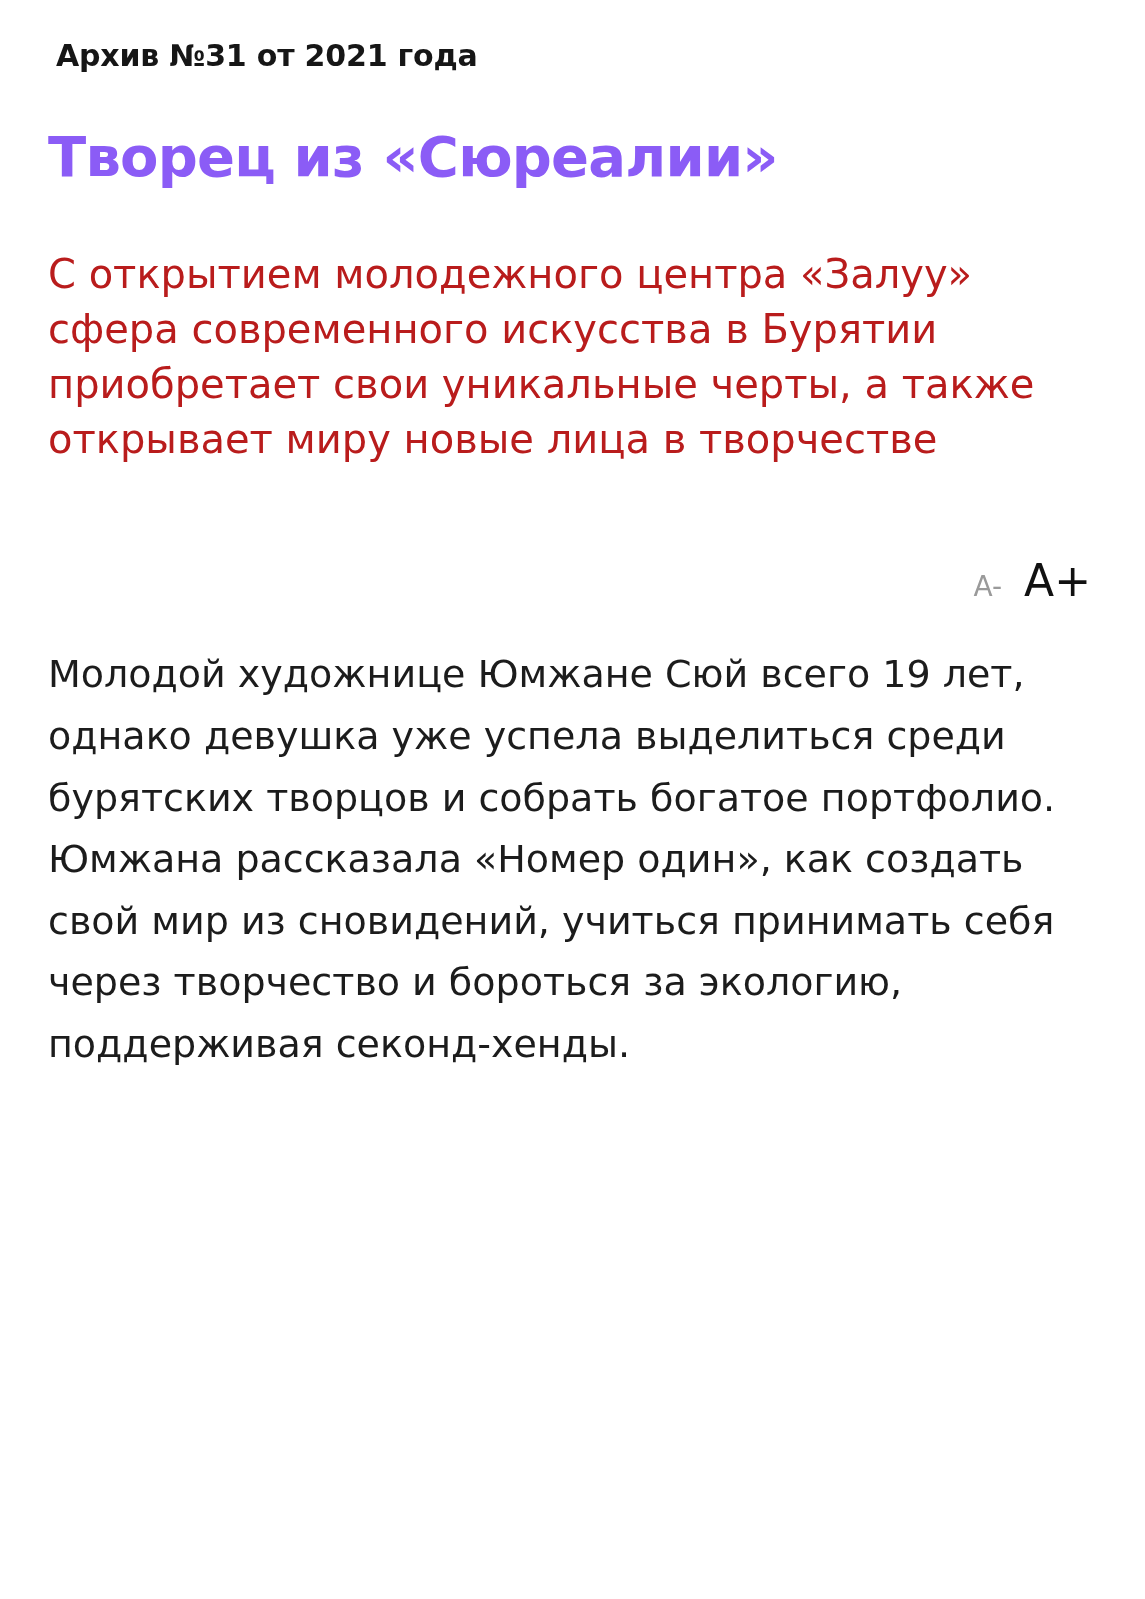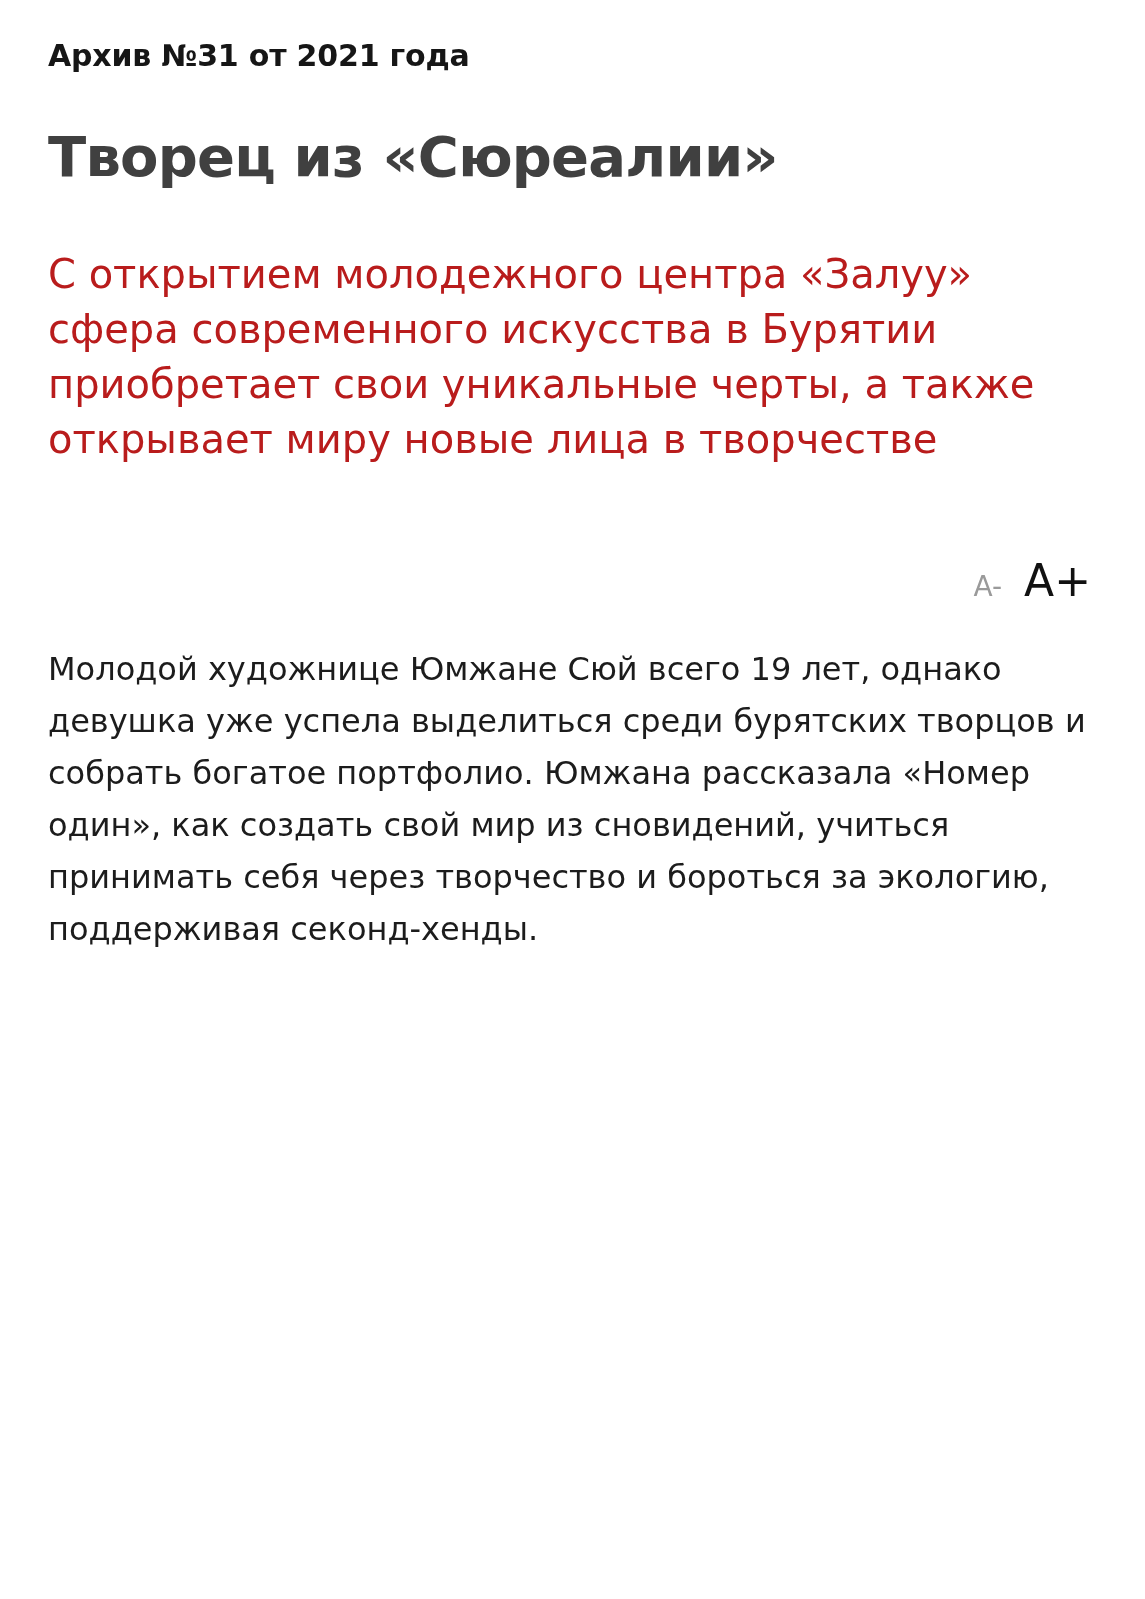--- a/index.html
+++ b/index.html
@@ -19,28 +19,28 @@
     width: 1145px;
     min-height: 1599px;
     padding: 30px 48px 0 48px;
     background: #ffffff;
   }
   .archive-line {
     font-size: 30px;
     font-weight: bold;
     letter-spacing: -0.2px;
     color: #161616;
-    margin: 8px 0 0 0;
+    margin: 8px 0 0 8px;
     line-height: 1.2;
   }
   .headline {
     font-size: 56px;
     font-weight: bold;
     letter-spacing: -0.8px;
-    color: #404040;
+    color: #8b5cf6;
     margin: 52px 0 0 0;
     line-height: 1.12;
   }
   .lead {
     font-size: 40px;
     font-weight: 400;
     color: #b91c1c;
     line-height: 1.38;
     margin: 58px 0 0 0;
     max-width: 1050px;
@@ -61,21 +61,21 @@
     user-select: none;
   }
   .fs-larger {
     font-size: 44px;
     color: #111111;
     font-weight: 400;
     cursor: pointer;
     user-select: none;
   }
   .body-text {
-    font-size: 32px;
+    font-size: 38px;
     font-weight: 400;
     color: #1c1c1c;
     line-height: 1.62;
     margin: 38px 0 0 0;
     max-width: 1060px;
   }
 </style>
 </head>
 <body>
 

